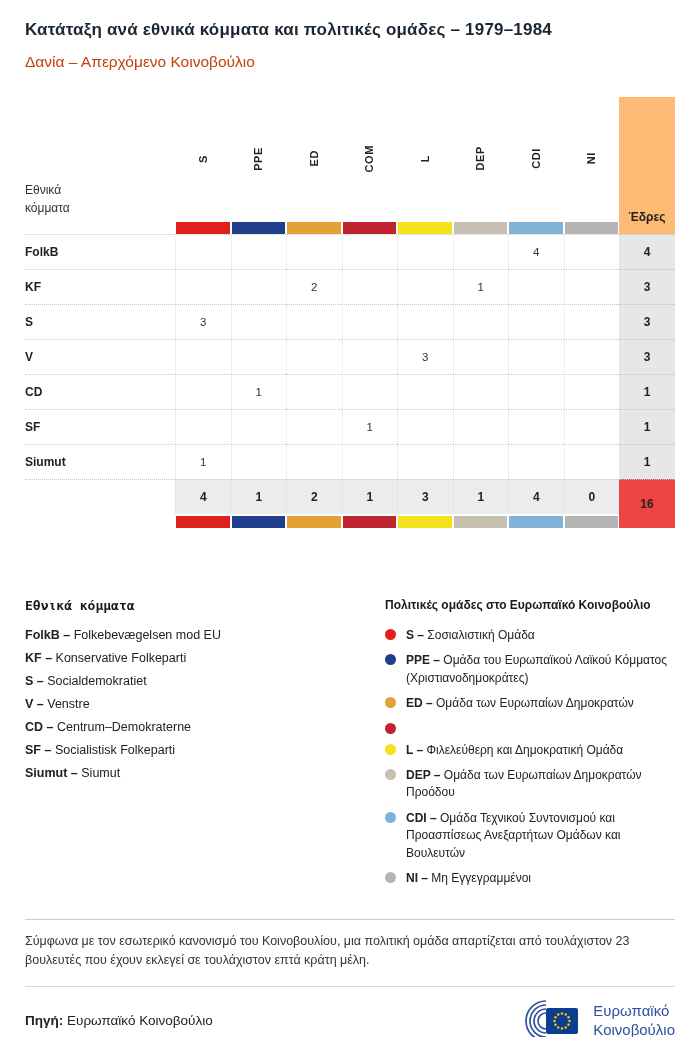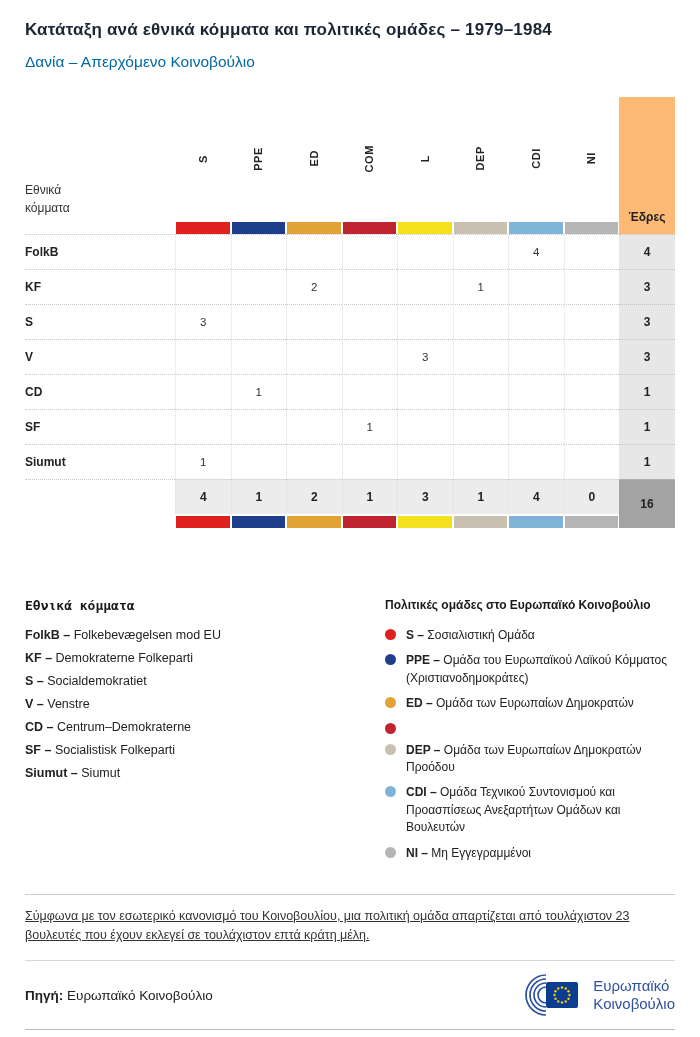--- a/index.html
+++ b/index.html
@@ -1,55 +1,55 @@
 <!DOCTYPE html>
 <html><head>
 <meta charset="utf-8">
 <style>
   * { box-sizing: border-box; margin: 0; padding: 0; }
   html, body { background: #fff; }
   body { width: 700px; font-family: "Liberation Sans", sans-serif; color: #222; }
   .page { width: 700px; min-height: 1037px; padding: 20px 25px 0 25px; }
 
   .title { font-size: 17px; font-weight: bold; color: #1a2633; letter-spacing: .2px; }
-  .subtitle { font-size: 15.5px; font-weight: normal; color: #0369a1; margin-top: 13px; }
+  .subtitle { font-size: 15.5px; font-weight: normal; color: #c2410c; margin-top: 13px; }
 
   
   .grid { display: grid; grid-template-columns: 150px repeat(8, 1fr) 56px; width: 650px; margin-top: 26px; }
   .cell { font-size: 11.5px; }
   .head-left { display: flex; align-items: flex-end; padding-bottom: 16px; }
   .head-left-text { font-size: 12px; color: #333; width: 64px; line-height: 1.55; }
   .head-col { position: relative; display: flex; align-items: center; justify-content: center; padding-bottom: 14px; }
   .vlabel { writing-mode: vertical-rl; transform: rotate(180deg); font-weight: bold; font-size: 11px; color: #222; letter-spacing: .6px; }
   .bar { position: absolute; bottom: 0; left: 1px; right: 1px; height: 12px; }
   .head-seats { background: #fdba74; display: flex; align-items: flex-end; justify-content: center; font-weight: bold; font-size: 12px; color: #222; padding-bottom: 10px; }
 
   .party { display: flex; align-items: center; font-weight: bold; font-size: 12px; color: #222; border-top: 1px dotted #c9c9c9; }
   .val { display: flex; align-items: center; justify-content: center; color: #333; border-top: 1px dotted #c9c9c9; border-left: 1px dotted #dedede; }
   .seats { background: #e7e7e7; display: flex; align-items: center; justify-content: center; font-weight: bold; font-size: 12px; border-top: 1px dotted #c2c2c2; }
 
   .total-blank { border-top: 1px dotted #c9c9c9; }
   .total-val { background: #ececec; display: flex; align-items: center; justify-content: center; font-weight: bold; font-size: 12px; border-top: 1px dotted #c9c9c9; border-left: 1px dotted #dcdcdc; }
-  .grand-total { background: #a3a3a3; display: flex; align-items: center; justify-content: center; font-weight: bold; font-size: 12px; border-top: 1px dotted #bdbdbd; }
+  .grand-total { background: #ef4444; display: flex; align-items: center; justify-content: center; font-weight: bold; font-size: 12px; border-top: 1px dotted #bdbdbd; }
   .bar-cell { position: relative; }
   .bar2 { position: absolute; top: 2px; left: 1px; right: 1px; bottom: 0; }
 
   
   .legend { display: flex; margin-top: 70px; width: 650px; }
   .legend-left { width: 360px; flex: 0 0 360px; }
   .legend-right { flex: 1; }
   .legend-left-title { font-family: "DejaVu Sans Mono", monospace; font-weight: bold; font-size: 13px; color: #1a1a1a; margin-bottom: 15px; }
   .legend-right-title { font-weight: bold; font-size: 12px; color: #1a1a1a; margin-bottom: 15px; }
   .legend-row { font-size: 12.5px; color: #222; margin-bottom: 9px; }
   .group-row { display: flex; margin-bottom: 8px; }
   .dot { width: 11px; height: 11px; border-radius: 50%; flex: 0 0 11px; margin-right: 10px; margin-top: 2px; }
   .gtext { font-size: 12px; line-height: 1.45; color: #222; }
 
   
-  .footnote { margin-top: 24px; width: 650px; border-top: 1px solid #ccc; padding-top: 12px; font-size: 12.5px; line-height: 1.5; color: #333; text-decoration: underline; }
+  .footnote { margin-top: 24px; width: 650px; border-top: 1px solid #ccc; padding-top: 12px; font-size: 12.5px; line-height: 1.5; color: #333; }
   .source-section { margin-top: 16px; width: 650px; border-top: 1px solid #d8d8d8; border-bottom: 1px solid #bbb; padding: 12px 0 12px; display: flex; justify-content: space-between; align-items: center; }
   .source-text { font-size: 13.5px; color: #222; }
   .logo { display: flex; align-items: center; }
   .logo-text { color: #2d509f; font-size: 15px; line-height: 1.25; margin-left: 8px; }
 </style>
 </head>
 <body>
 
 <div class="page">
 
@@ -198,21 +198,21 @@
       <div class="cell bar-cell">
         <div class="bar2" style="background: rgb(181, 181, 181);"></div>
       </div>
     </div>
 
   <div class="legend">
     <div class="legend-left">
       <div class="legend-left-title">Εθνικά κόμματα</div>
       <div>
           <div class="legend-row"><strong>FolkB – </strong><span>Folkebevægelsen mod EU</span></div>
-          <div class="legend-row"><strong>KF – </strong><span>Demokraterne Folkeparti</span></div>
+          <div class="legend-row"><strong>KF – </strong><span>Konservative Folkeparti</span></div>
           <div class="legend-row"><strong>S – </strong><span>Socialdemokratiet</span></div>
           <div class="legend-row"><strong>V – </strong><span>Venstre</span></div>
           <div class="legend-row"><strong>CD – </strong><span>Centrum–Demokraterne</span></div>
           <div class="legend-row"><strong>SF – </strong><span>Socialistisk Folkeparti</span></div>
           <div class="legend-row"><strong>Siumut – </strong><span>Siumut</span></div>
         </div>
     </div>
     <div class="legend-right">
       <div class="legend-right-title">Πολιτικές ομάδες στο Ευρωπαϊκό Κοινοβούλιο</div>
       <div>
@@ -223,20 +223,24 @@
           <div class="legend-row group-row">
             <div class="dot" style="background: rgb(31, 62, 140);"></div>
             <div class="gtext"><strong>PPE – </strong><span>Ομάδα του Ευρωπαϊκού Λαϊκού Κόμματος (Χριστιανοδημοκράτες)</span></div>
           </div>
           <div class="legend-row group-row">
             <div class="dot" style="background: rgb(226, 162, 54);"></div>
             <div class="gtext"><strong>ED – </strong><span>Ομάδα των Ευρωπαίων Δημοκρατών</span></div>
           </div>
           <div class="legend-row group-row">
             <div class="dot" style="background: rgb(191, 36, 48);"></div>
+          </div>
+          <div class="legend-row group-row">
+            <div class="dot" style="background: rgb(245, 226, 29);"></div>
+            <div class="gtext"><strong>L – </strong><span>Φιλελεύθερη και Δημοκρατική Ομάδα</span></div>
           </div>
           <div class="legend-row group-row">
             <div class="dot" style="background: rgb(200, 192, 177);"></div>
             <div class="gtext"><strong>DEP – </strong><span>Ομάδα των Ευρωπαίων Δημοκρατών Προόδου</span></div>
           </div>
           <div class="legend-row group-row">
             <div class="dot" style="background: rgb(127, 179, 215);"></div>
             <div class="gtext"><strong>CDI – </strong><span>Ομάδα Τεχνικού Συντονισμού και Προασπίσεως Ανεξαρτήτων Ομάδων και Βουλευτών</span></div>
           </div>
           <div class="legend-row group-row">

